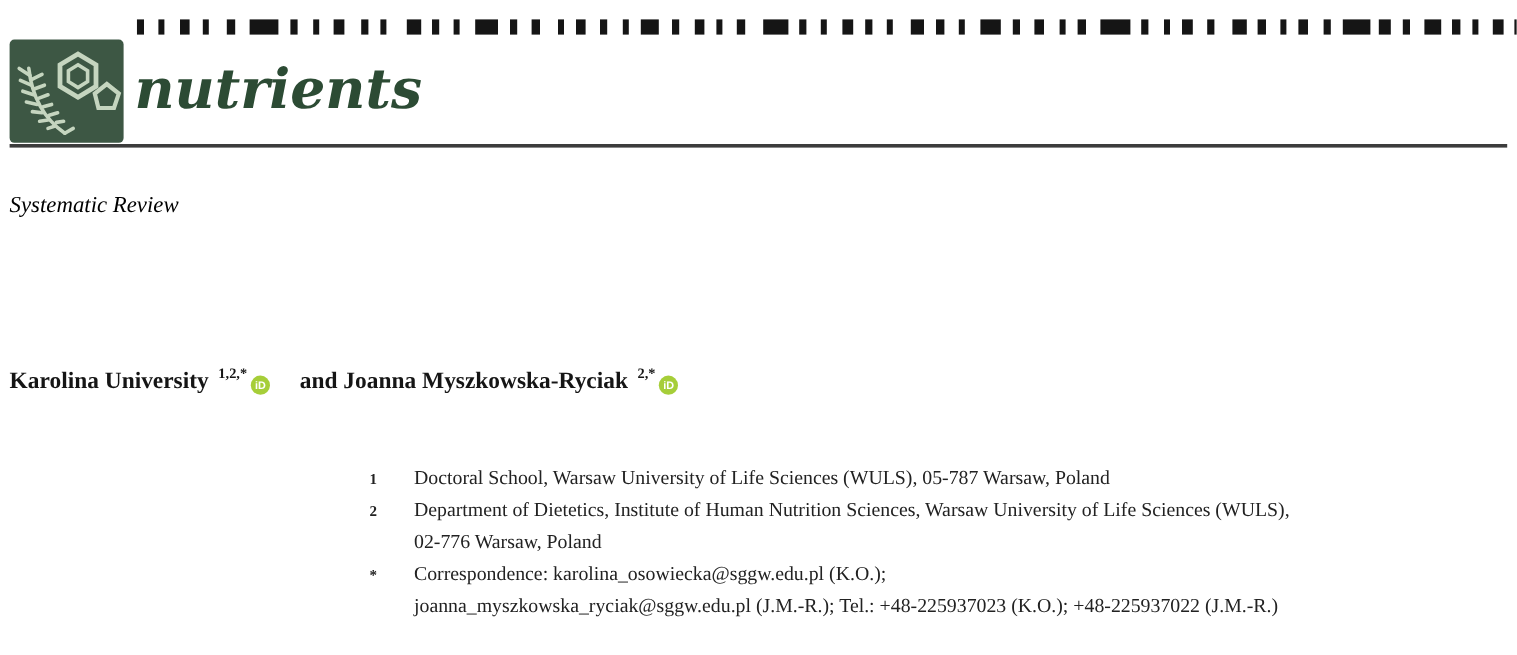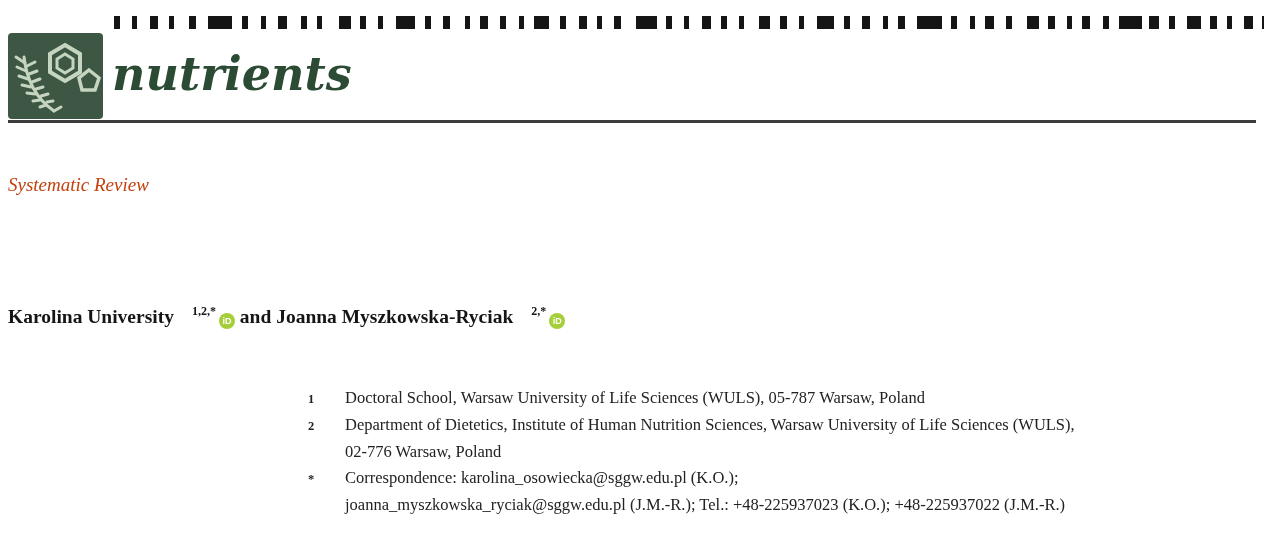--- a/index.html
+++ b/index.html
@@ -30,29 +30,29 @@
 
   
   .mdpi{position:absolute;left:1138px;top:44px;width:120px;height:72px;}
   .mdpi svg{display:block;width:120px;height:72px;}
   .mdpi-outline{stroke:var(--publisher);fill:none;stroke-width:3;}
   .mdpi-text{fill:var(--publisher);font-family:"Liberation Sans", sans-serif;
              font-weight:bold;font-size:29px;letter-spacing:1px;}
 
   .rule{position:absolute;left:8px;top:120px;width:1248px;height:3px;background:var(--rule);}
 
-  .article-type{position:absolute;left:8px;top:174px;font-style:italic;font-size:19px;color:#c2410c;}
+  .article-type{position:absolute;left:8px;top:161px;font-style:italic;font-size:19px;color:#000000;}
   .title{position:absolute;left:8px;top:183px;width:1100px;font-weight:bold;font-size:33px;
          line-height:45px;color:#101010;letter-spacing:0.2px;}
 
   .authors{position:absolute;left:8px;top:304px;font-size:19.5px;font-weight:bold;color:#151515;}
-  .authors .sup{font-size:12px;vertical-align:8px;margin-left:18px;}
+  .authors .sup{font-size:12px;vertical-align:8px;margin-left:8px;}
   .orcid{display:inline-block;width:16px;height:16px;border-radius:50%;background:var(--orcid);
          color:#fff;font-family:"Liberation Sans", sans-serif;font-size:9px;font-weight:bold;
-         text-align:center;line-height:16px;vertical-align:-1px;margin:0 0 0 3px;}
+         text-align:center;line-height:16px;vertical-align:-1px;margin:0 20px 0 3px;}
 
   .affils{position:absolute;left:308px;top:385px;width:950px;font-size:16.5px;line-height:26px;color:#222;}
   .affil-row{display:flex;}
   .affil-marker{width:37px;flex:0 0 37px;font-size:12.5px;font-weight:bold;padding-top:1px;}
   .affil-text{flex:1;white-space:nowrap;}
 </style>
 </head>
 <body>
 
 <div class="page">

